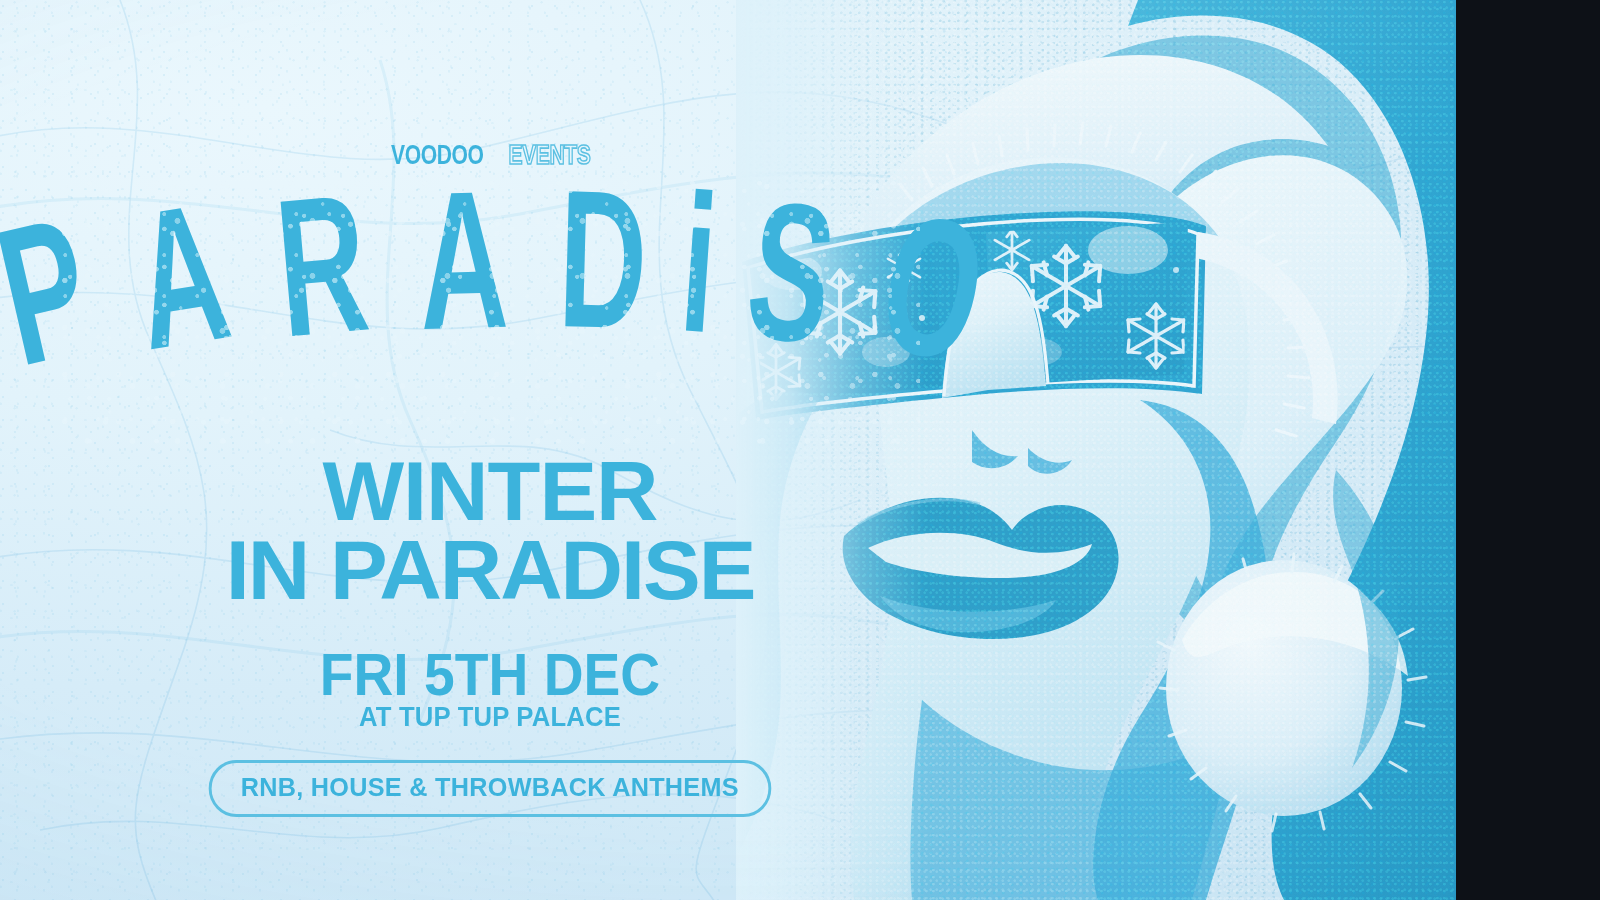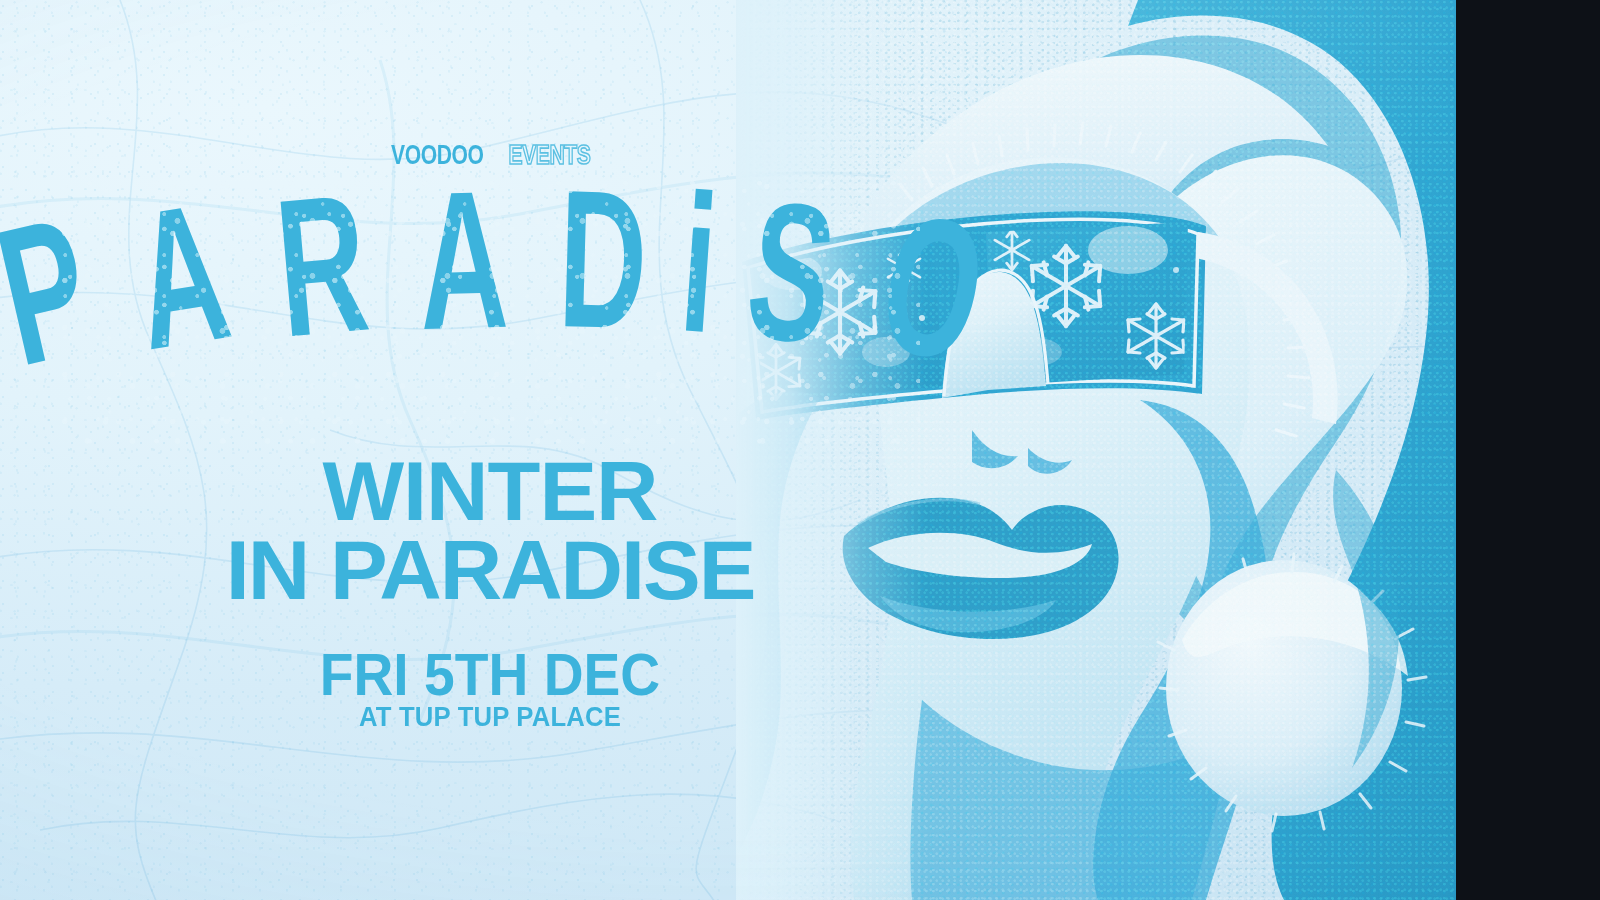--- a/index.html
+++ b/index.html
@@ -502,16 +502,19 @@
 
     <div class="headline">
       <div class="l1">WINTER</div>
       <div class="l2">IN PARADISE</div>
     </div>
 
     <div class="date">FRI 5TH DEC</div>
 
     <div class="venue">AT TUP TUP PALACE</div>
 
+    <div class="pill-wrap">
+      <span class="pill">RNB, HOUSE &amp; THROWBACK ANTHEMS</span>
+    </div>
   </div>
 
   <div class="paper-top"></div>
 </div>
 
 </body></html>

